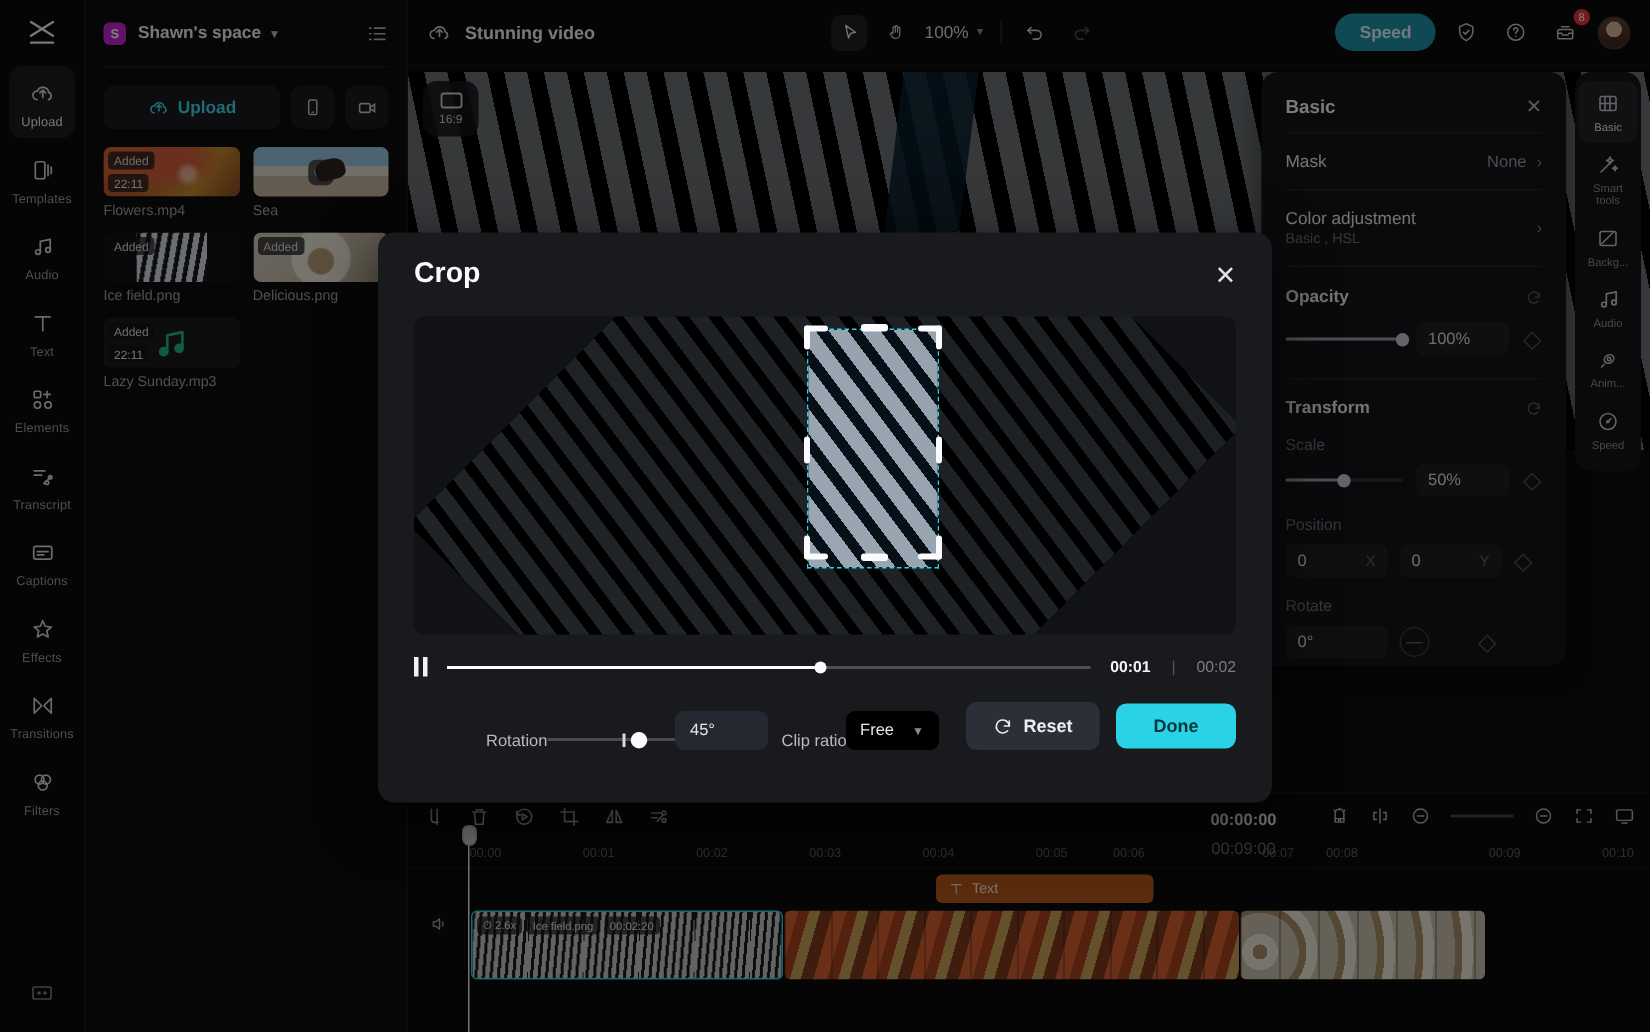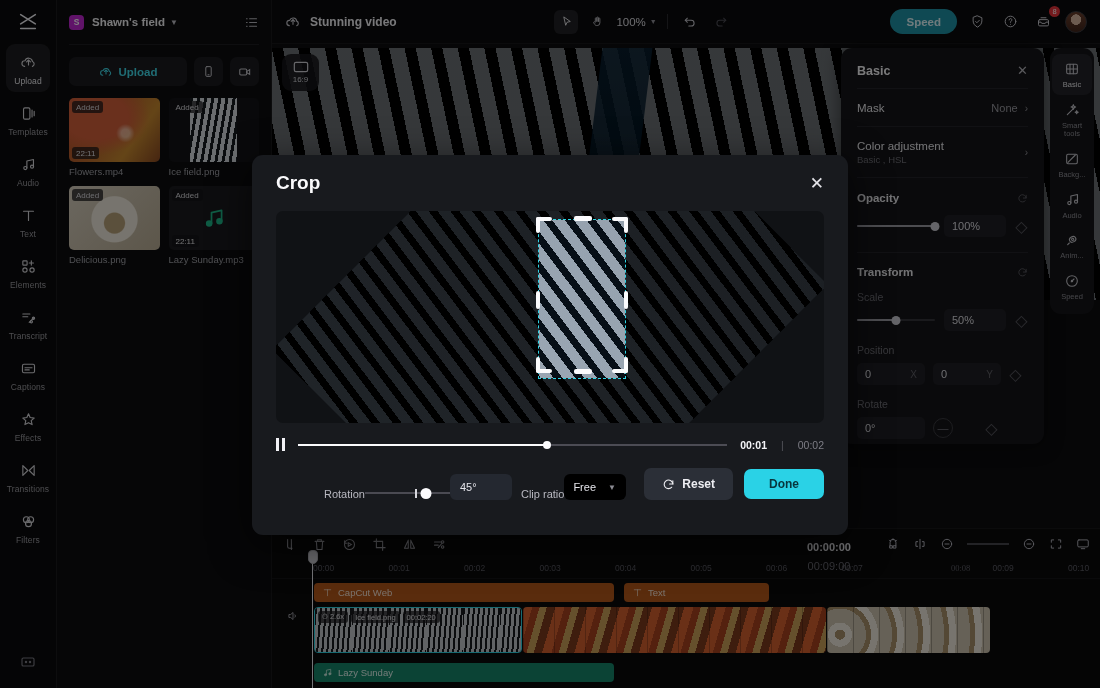--- a/index.html
+++ b/index.html
@@ -48,21 +48,21 @@
     display:flex; align-items:center; justify-content:center; gap:6px;
     color:#3fd8e8; font-size:11.5px; font-weight:bold; cursor:pointer;
   }
   .btn-sq{
     width:29px;height:29px;border-radius:7px;background:#1b1b1f;
     display:flex;align-items:center;justify-content:center;color:#c9c9cf;cursor:pointer;
   }
   .mp-grid{ display:grid; grid-template-columns:1fr 1fr; gap:9px; padding:2px 12px;}
   .mcard{ cursor:pointer; }
   .mthumb{
-    position:relative; width:100%; height:64px; border-radius:5px; overflow:hidden;
+    position:relative; width:100%; height:33px; border-radius:5px; overflow:hidden;
     background:#1a1a1d;
   }
   .badge-added{
     position:absolute; left:3px; top:3px; background:rgba(20,20,22,.72);
     color:#d9d9de; font-size:8px; padding:1.5px 4px; border-radius:3px;
   }
   .badge-dur{
     position:absolute; left:3px; bottom:3px; background:rgba(20,20,22,.72);
     color:#e2e2e6; font-size:8px; padding:1.5px 4px; border-radius:3px;
   }
@@ -438,21 +438,21 @@
         <rect x="3" y="6" width="18" height="12" rx="2"></rect>
           <circle cx="9" cy="12" r="1" fill="#7d7d85"></circle>
           <circle cx="15" cy="12" r="1" fill="#7d7d85"></circle>
       </svg>
     </div>
   </div>
 
   <div class="mediapanel">
     <div class="mp-head">
       <div class="mp-avatar">S</div>
-      <div class="mp-title">Shawn's field</div>
+      <div class="mp-title">Shawn's space</div>
       <div class="mp-caret">▼</div>
       <div class="mp-listicon">
         <svg width="15" height="15" viewBox="0 0 24 24" fill="none" stroke="#b9b9c0" stroke-width="1.8" stroke-linecap="round">
           <path d="M4 6h1M9 6h11M4 12h1M9 12h11M4 18h1M9 18h11"></path>
         </svg>
       </div>
     </div>
     <div class="mp-divider"></div>
     <div class="mp-upload-row">
       <div class="btn-upload">
@@ -475,20 +475,31 @@
         </svg>
       </div>
     </div>
     <div class="mp-grid" id="media-grid">
         <div class="mcard">
           <div class="mthumb art-flowers">
             <div class="badge-added">Added</div>
             <div class="badge-dur">22:11</div>
           </div>
           <div class="mname">Flowers.mp4</div>
+        </div>
+        <div class="mcard">
+          <div class="mthumb art-sea">
+            <div class="badge-play">
+              <svg width="12" height="12" viewBox="0 0 24 24" fill="none" stroke="currentColor" stroke-width="1.6" stroke-linecap="round" stroke-linejoin="round">
+                <circle cx="12" cy="12" r="7"></circle>
+                <path d="M10.5 9.5l4 2.5-4 2.5z" fill="currentColor"></path>
+              </svg>
+            </div>
+          </div>
+          <div class="mname">Sea</div>
         </div>
         <div class="mcard">
           <div class="mthumb art-ice-wrap">
             <div class="art-ice-inner art-ice"></div>
             <div class="badge-added">Added</div>
           </div>
           <div class="mname">Ice field.png</div>
         </div>
         <div class="mcard">
           <div class="mthumb art-food">
@@ -834,46 +845,38 @@
       </div>
     </div>
 
     <div class="ruler" id="ruler">
         <div class="ruler-lb" style="left: 41px;">00:00</div>
         <div class="ruler-lb" style="left: 116.5px;">00:01</div>
         <div class="ruler-lb" style="left: 192px;">00:02</div>
         <div class="ruler-lb" style="left: 267.5px;">00:03</div>
         <div class="ruler-lb" style="left: 343px;">00:04</div>
         <div class="ruler-lb" style="left: 418.5px;">00:05</div>
-        <div class="ruler-lb" style="left: 494px;">00:06</div>
+        <div class="ruler-lb" style="left: 470px;">00:06</div>
         <div class="ruler-lb" style="left: 569.5px; text-align: center;">00:07</div>
-        <div class="ruler-lb" style="left: 679px; font-family: Liberation Serif, serif;">00:08</div>
+        <div class="ruler-lb" style="left: 612px;">00:08</div>
         <div class="ruler-lb" style="left: 720.5px;">00:09</div>
         <div class="ruler-lb" style="left: 796px;">00:10</div>
       </div>
 
     <div class="tracks">
       <div class="playhead" style="left:40px; top:-20px;">
         <div class="playhead-cap"></div>
       </div>
       <div class="mute-ic">
         <svg width="14" height="14" viewBox="0 0 24 24" fill="none" stroke="#9a9aa2" stroke-width="1.7" stroke-linejoin="round">
             <path d="M5 9.5h3l4-3.5v12l-4-3.5H5z"></path>
             <path d="M15 9.5a3.5 3.5 0 0 1 0 5"></path>
           </svg>
       </div>
       <div class="track" id="track-text" style="height:21px; margin-top:4px;">
-          <div class="clip clip-text" style="left: 0px; width: 300px; top: 0px;">
-            <span style="color:#f0d9c6">
-              <svg width="11" height="11" viewBox="0 0 24 24" fill="none" stroke="currentColor" stroke-width="1.6" stroke-linecap="round" stroke-linejoin="round">
-                <path d="M5 6h14M12 6v13"></path>
-              </svg>
-            </span>
-            <span>CapCut Web</span>
-          </div>
           <div class="clip clip-text" style="left: 310px; width: 145px; top: 0px;">
             <span style="color:#f0d9c6">
               <svg width="11" height="11" viewBox="0 0 24 24" fill="none" stroke="currentColor" stroke-width="1.6" stroke-linecap="round" stroke-linejoin="round">
                 <path d="M5 6h14M12 6v13"></path>
               </svg>
             </span>
             <span>Text</span>
           </div>
         </div>
       <div class="track" id="track-video" style="height:52px; margin-top:3px;">
@@ -885,32 +888,20 @@
             </div>
             <div class="film-ice"></div>
           </div>
           <div class="clip" style="left: 209px; width: 303px; top: 0px; height: 46px;">
             <div class="film-flowers"></div>
           </div>
           <div class="clip" style="left: 513px; width: 163px; top: 0px; height: 46px;">
             <div class="film-food"></div>
           </div>
         </div>
-      <div class="track" id="track-audio" style="height:20px; margin-top:4px;">
-          <div class="clip clip-audio" style="left: 0px; width: 300px; top: 0px;">
-            <span style="color:#cdeee2">
-              <svg width="11" height="11" viewBox="0 0 24 24" fill="none" stroke="currentColor" stroke-width="1.6" stroke-linecap="round" stroke-linejoin="round">
-                <circle cx="7.5" cy="17" r="2.2" fill="currentColor"></circle>
-                <circle cx="17" cy="15" r="2.2" fill="currentColor"></circle>
-                <path d="M9.7 17V7l9.3-2v10"></path>
-              </svg>
-            </span>
-            <span>Lazy Sunday</span>
-          </div>
-        </div>
     </div>
   </div>
 
   <div class="modal-scrim"></div>
   <div class="modal">
     <div class="md-head">
       <div class="md-title">Crop</div>
       <div class="md-close">✕</div>
     </div>
 

